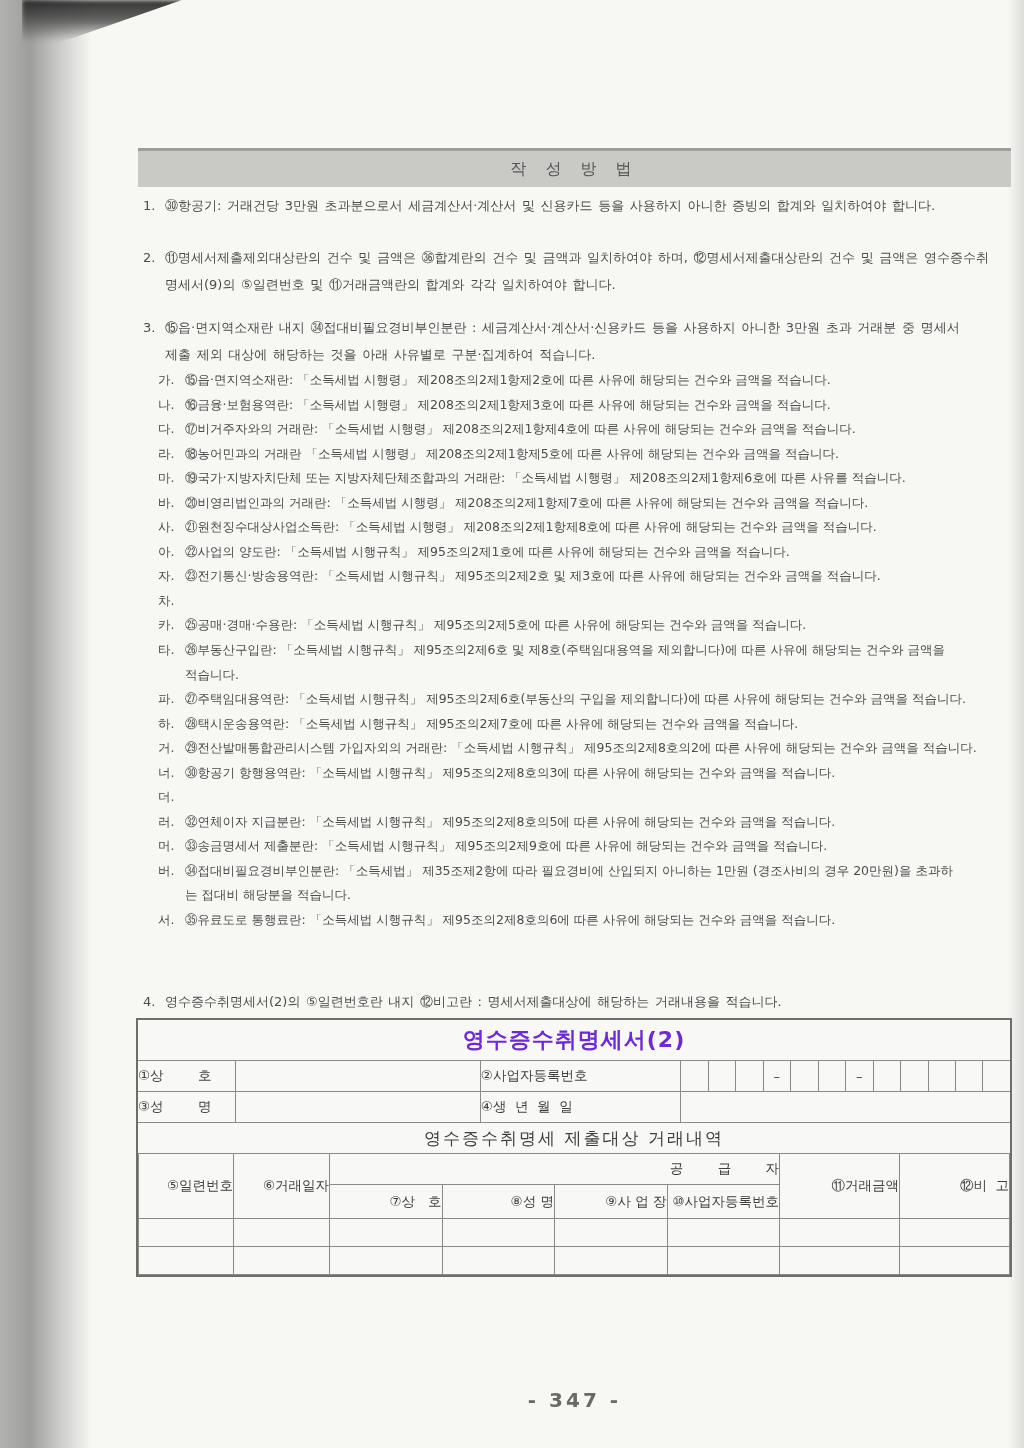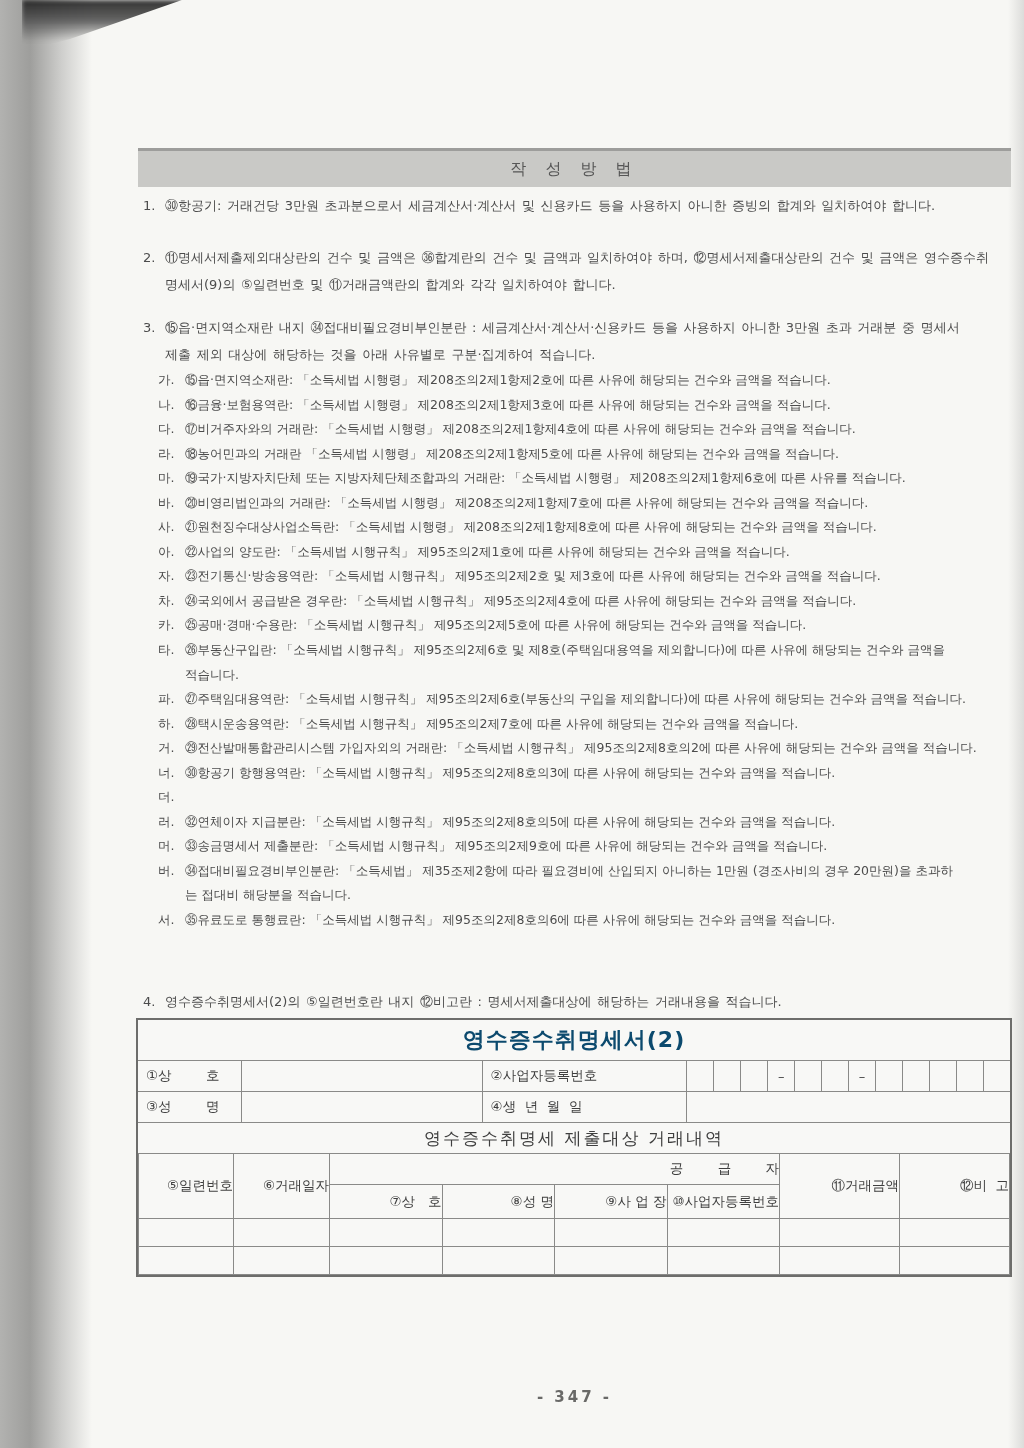--- a/index.html
+++ b/index.html
@@ -46,43 +46,43 @@
   .sub{display:flex;white-space:nowrap;}
   .sub .snum{flex:0 0 27px;}
   .sub-cont{padding-left:27px;white-space:nowrap;}
 
   
   .form-box{
     position:absolute;left:-2px;top:870px;width:872px;
     border:2px solid #6d6d6b;background:#f8f8f6;color:#3f3f3f;
   }
   .f-title{height:40px;display:flex;align-items:center;justify-content:center;
-    font-size:22px;font-weight:bold;letter-spacing:1px;color:#0c4a6e;}
+    font-size:22px;font-weight:bold;letter-spacing:1px;color:#6d28d9;}
   .f-note{height:16px;line-height:16px;text-align:right;font-size:11.5px;padding-right:2px;color:#4c4c4c;}
   .f-row{display:flex;border-top:1px solid #8a8a88;height:30px;align-items:stretch;}
   .f-cell{border-left:1px solid #8a8a88;display:flex;align-items:center;}
   .f-cell:first-child{border-left:none;}
-  .f-label{padding-left:8px;white-space:pre;font-size:13.5px;}
+  .f-label{white-space:pre;font-size:13.5px;}
   .c1{width:97px;}
   .c2{width:245px;}
   .c3{width:200px;}
   .c4{width:330px;}
   .regnum{display:flex;width:100%;height:100%;}
   .regcell{flex:1;border-left:1px solid #8a8a88;display:flex;align-items:center;justify-content:center;font-size:13px;}
   .regcell:first-child{border-left:none;}
   .f-section{height:30px;border-top:1px solid #8a8a88;display:flex;align-items:center;justify-content:center;
     font-size:17px;letter-spacing:2px;white-space:pre;}
   table.detail{border-collapse:collapse;table-layout:fixed;width:872px;border-top:1px solid #8a8a88;font-size:13.5px;color:#3f3f3f;}
   table.detail td{border:1px solid #8a8a88;text-align:right;white-space:pre;overflow:hidden;padding:0;}
   table.detail tr.h1 td{height:30px;}
   table.detail tr.h2 td{height:33px;}
   table.detail tr.d td{height:27px;}
 
   .page-num{position:absolute;left:0;top:1240px;width:873px;text-align:center;
-    font-size:15px;font-weight:bold;letter-spacing:3px;color:#696967;}
+    font-size:20px;font-weight:bold;letter-spacing:3px;color:#696967;}
 </style>
 </head>
 <body>
 
 <div class="page">
   <div class="left-shadow"></div>
   <div class="corner-wedge"></div>
   <div class="right-shadow"></div>
 
   <div class="content">
@@ -146,21 +146,20 @@
       <div class="sub">
           <span class="snum">아.</span>
           <span>㉒사업의 양도란: 「소득세법 시행규칙」 제95조의2제1호에 따른 사유에 해당되는 건수와 금액을 적습니다.</span>
         </div>
       <div class="sub">
           <span class="snum">자.</span>
           <span>㉓전기통신·방송용역란: 「소득세법 시행규칙」 제95조의2제2호 및 제3호에 따른 사유에 해당되는 건수와 금액을 적습니다.</span>
         </div>
       <div class="sub">
           <span class="snum">차.</span>
-          <span>㉔국외에서 공급받은 경우란: 「소득세법 시행규칙」 제95조의2제4호에 따른 사유에 해당되는 건수와 금액을 적습니다.</span>
         </div>
       <div class="sub">
           <span class="snum">카.</span>
           <span>㉕공매·경매·수용란: 「소득세법 시행규칙」 제95조의2제5호에 따른 사유에 해당되는 건수와 금액을 적습니다.</span>
         </div>
       <div class="sub">
           <span class="snum">타.</span>
           <span>㉖부동산구입란: 「소득세법 시행규칙」 제95조의2제6호 및 제8호(주택임대용역을 제외합니다)에 따른 사유에 해당되는 건수와 금액을</span>
         </div>
       <div class="sub-cont">적습니다.</div>

